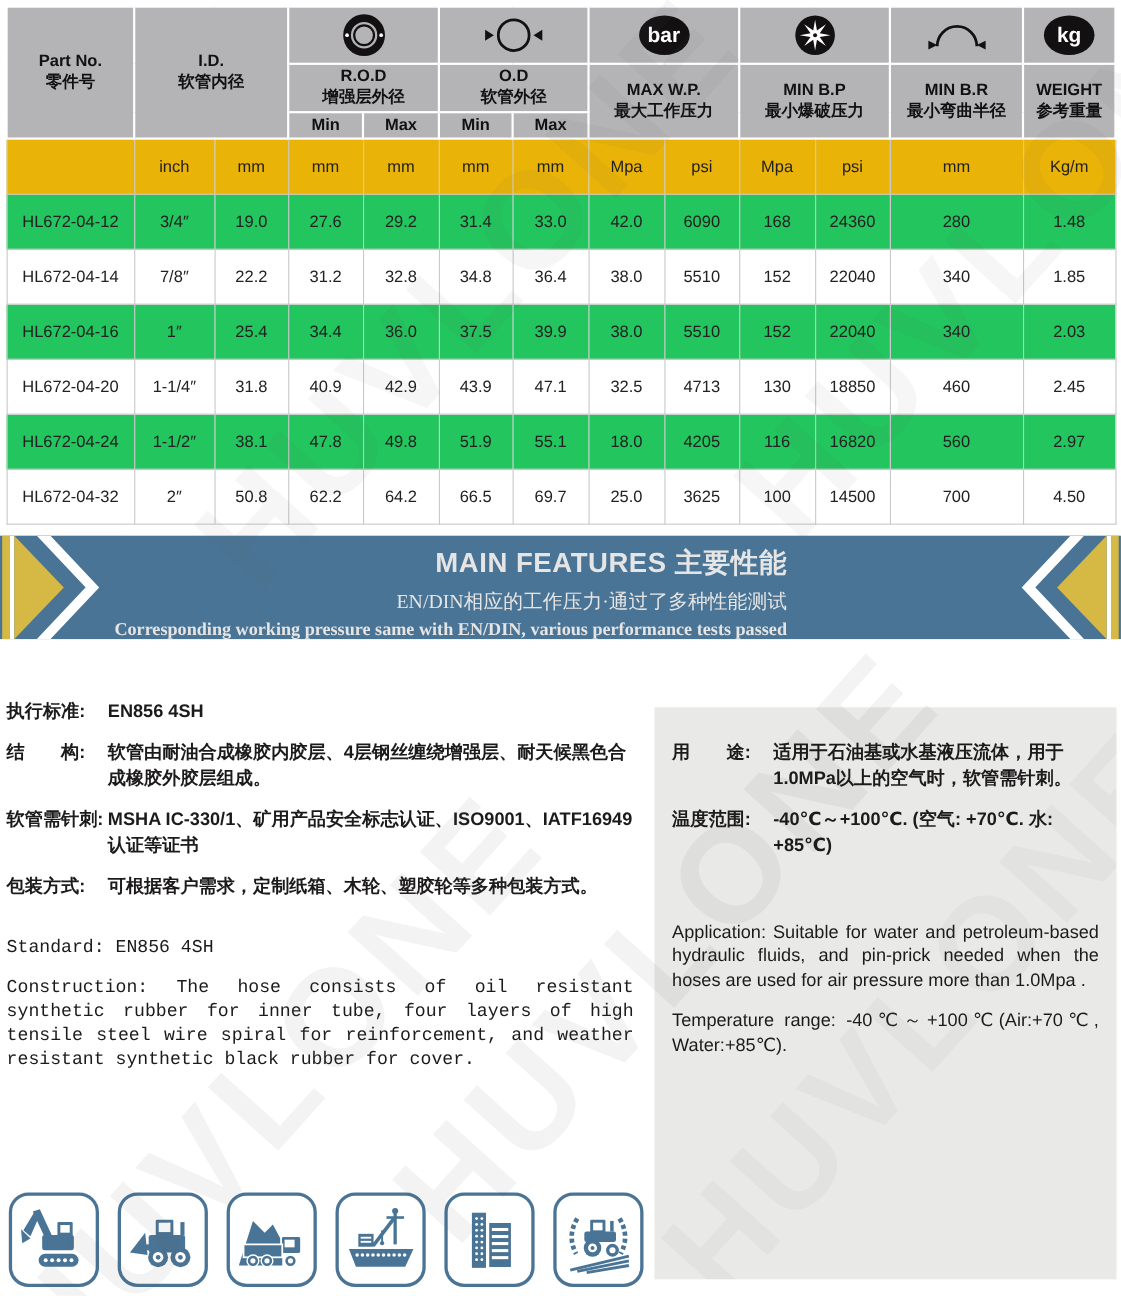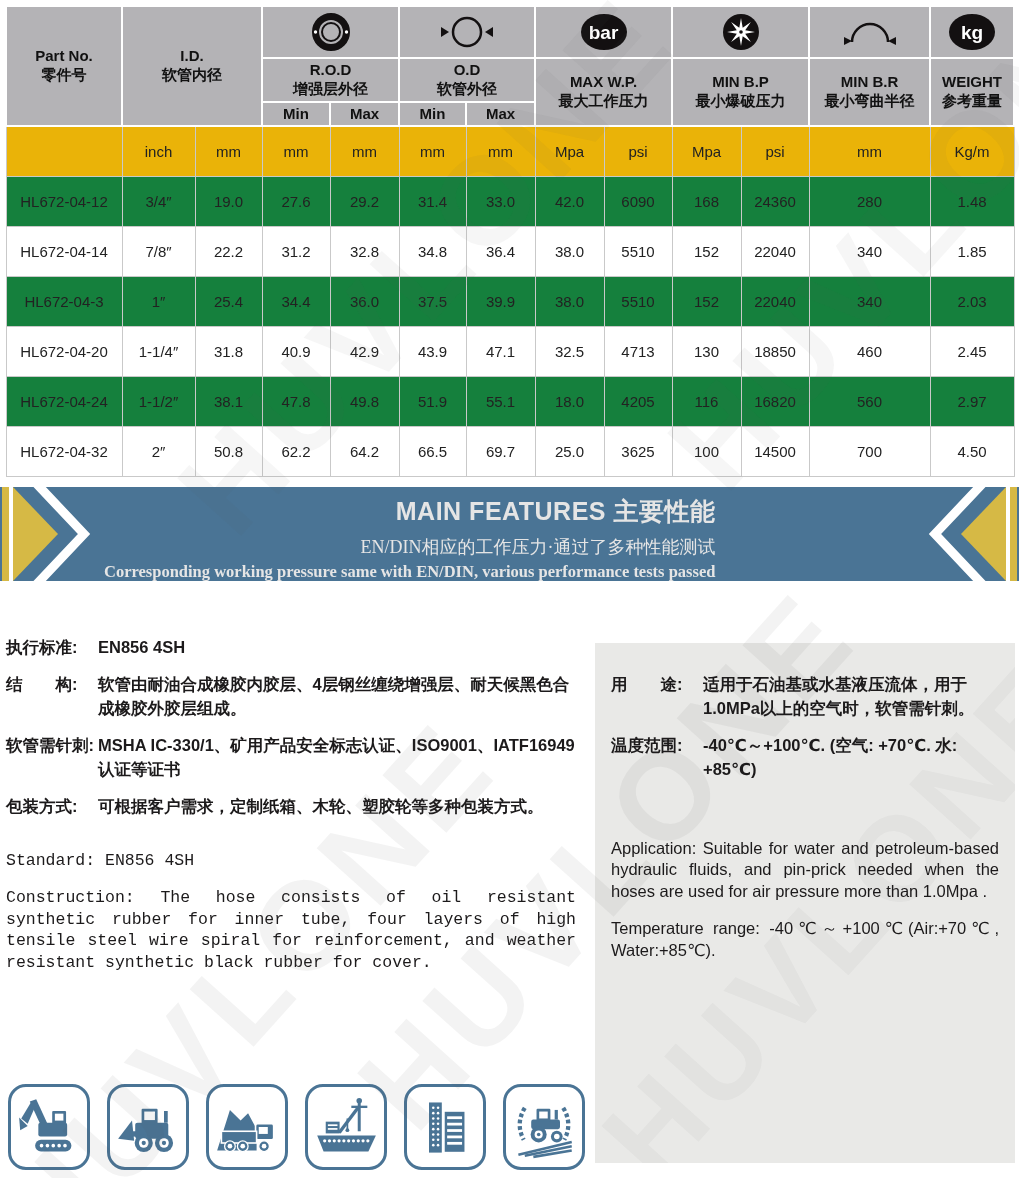--- a/index.html
+++ b/index.html
@@ -28,21 +28,21 @@
     font-weight:700;color:#111;text-align:center;padding:0;
     line-height:1.25;
   }
   table.spec thead tr.icons-row th{height:50px;}
   table.spec thead tr.label-row th{height:42px;}
   table.spec thead tr.minmax-row th{height:22px;}
   table.spec td{
     border:1px solid #c9c9c9;text-align:center;height:47px;
     background:#fff;color:#222;
   }
-  table.spec tr.alt td{background:#15803d;}
+  table.spec tr.alt td{background:#22c55e;}
   table.spec tr.units td{height:47px;background:#eab308;}
   .hdr-en{display:block;}
   .hdr-zh{display:block;}
   .icon-wrap{display:flex;align-items:center;justify-content:center;height:100%;}
   .oval-badge{
     width:46px;height:36px;border-radius:50%;background:#131011;
     color:#fff;display:flex;align-items:center;justify-content:center;
     font-family:Liberation Sans, sans-serif;
     font-weight:700;font-size:19px;line-height:1;
   }
@@ -252,21 +252,21 @@
           <td>34.8</td>
           <td>36.4</td>
           <td>38.0</td>
           <td>5510</td>
           <td>152</td>
           <td>22040</td>
           <td>340</td>
           <td>1.85</td>
         </tr>
         <tr class="alt">
-          <td>HL672-04-3</td>
+          <td>HL672-04-16</td>
           <td>1″</td>
           <td>25.4</td>
           <td>34.4</td>
           <td>36.0</td>
           <td>37.5</td>
           <td>39.9</td>
           <td>38.0</td>
           <td>5510</td>
           <td>152</td>
           <td>22040</td>

